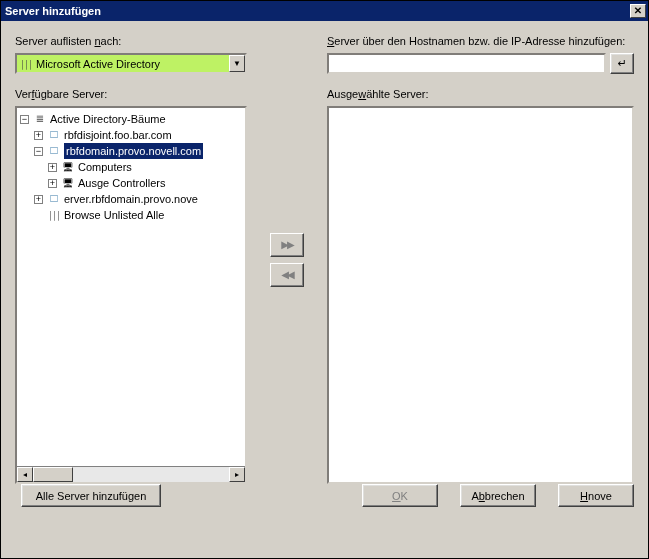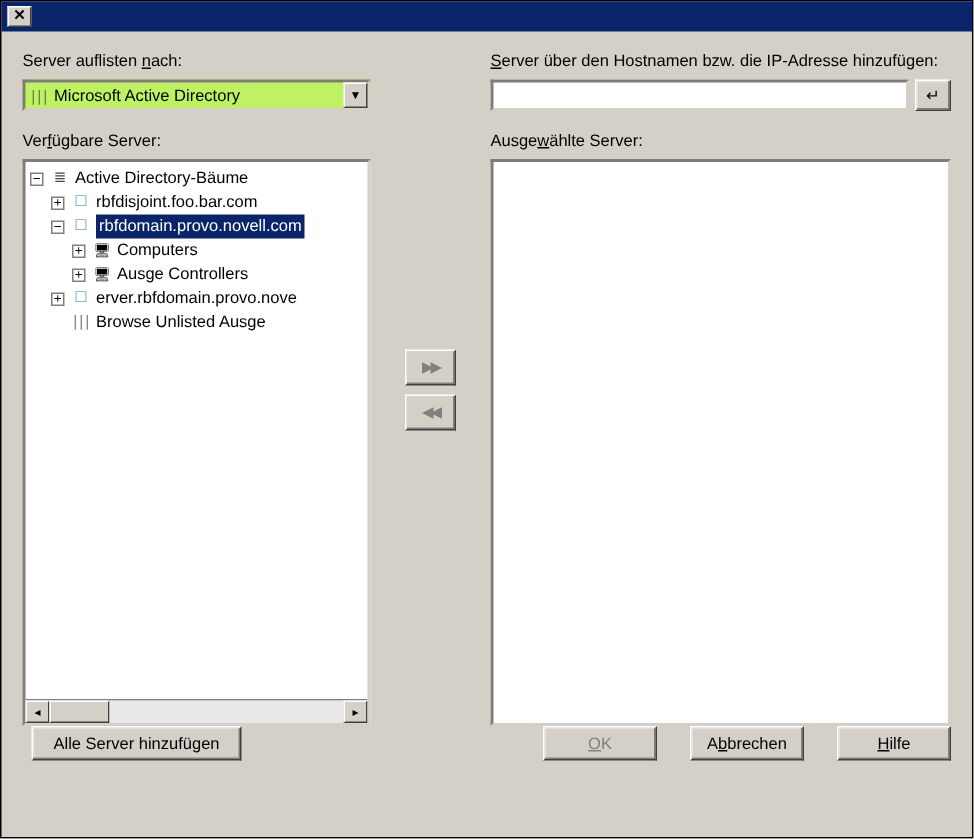--- a/index.html
+++ b/index.html
@@ -147,20 +147,21 @@
   .bottom-row .gap { flex:1; }
   .bottom-row .btn { min-width:76px; margin-left:6px; height:23px;}
   .btn.wide { min-width:140px; }
   .btn.disabled { color:#808080; }
 </style>
 </head>
 <body>
 
 <div class="window">
   <div class="titlebar">
+    <span class="title">Server hinzufügen</span>
     <div class="close-btn">✕</div>
   </div>
   <div class="body">
     <div class="row">
 
       <div class="col col-left">
         <label class="field-label">
           <span>Server auflisten </span><span class="und">n</span><span>ach:</span>
         </label>
         <div class="dropdown">
@@ -208,21 +209,21 @@
               <div class="node">
                 <span class="spacer"></span>
                 <span class="toggle">+</span>
                 <span class="icon i-domain"></span>
                 <span>erver.rbfdomain.provo.nove</span>
               </div>
               <div class="node">
                 <span class="spacer"></span>
                 <span style="width:13px;display:inline-block"></span>
                 <span class="icon i-net"></span>
-                <span>Browse Unlisted Ausge</span>
+                <span>Browse Unlisted Alle</span>
               </div>
             </div>
           </div>
           <div class="hscroll">
             <div class="sbtn">◂</div>
             <div class="sthumb"></div>
             <div class="strack"></div>
             <div class="sbtn">▸</div>
           </div>
         </div>
@@ -255,17 +256,17 @@
         <span class="und">O</span>
           <span>K</span>
       </button>
       <button class="btn">
         <span>A</span>
           <span class="und">b</span>
           <span>brechen</span>
       </button>
       <button class="btn">
         <span class="und">H</span>
-          <span>ilfe</span>
+          <span>nove</span>
       </button>
     </div>
   </div>
 </div>
 
 </body></html>

